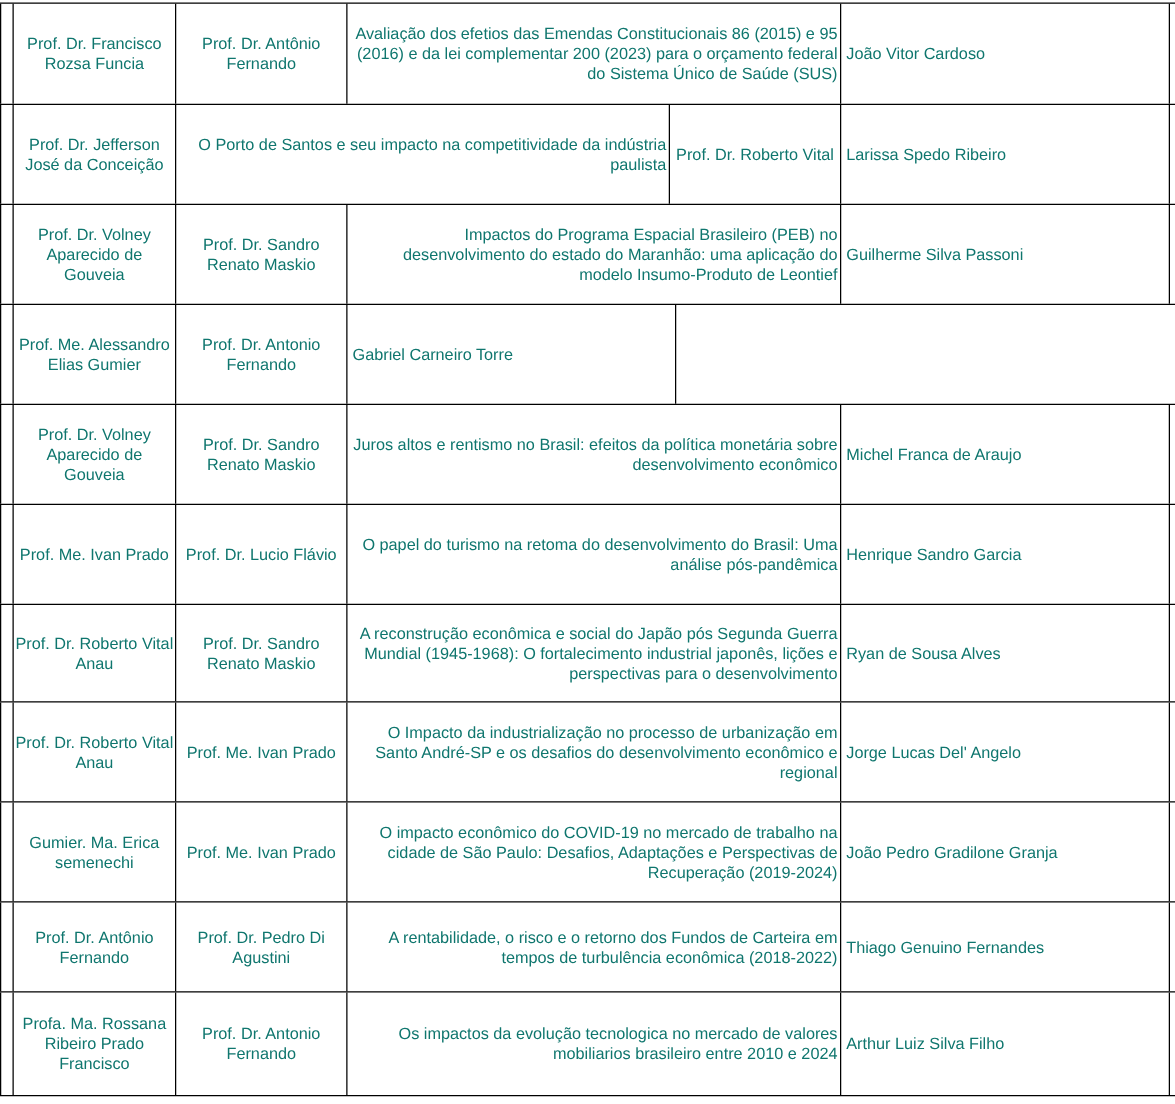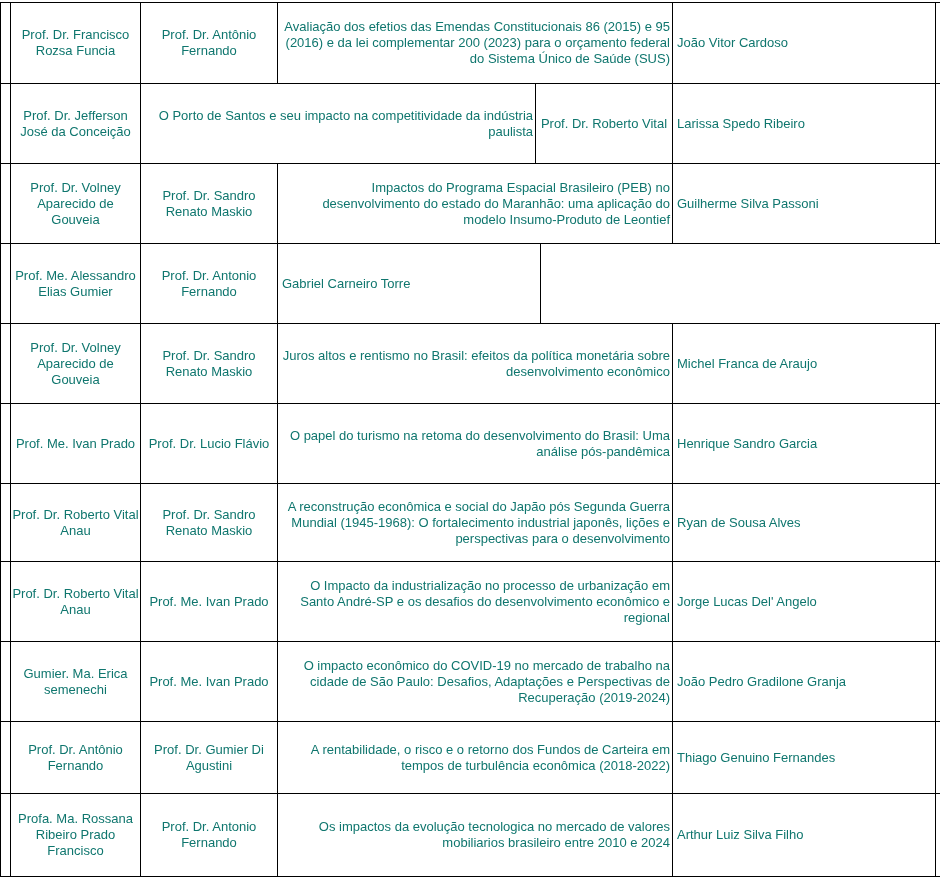--- a/index.html
+++ b/index.html
@@ -147,21 +147,21 @@
       <div class="cell c-advisor">Gumier. Ma. Erica semenechi</div>
       <div class="cell c-coadvisor">Prof. Me. Ivan Prado</div>
       <div class="cell c-title">O impacto econômico do COVID-19 no mercado de trabalho na cidade de São Paulo: Desafios, Adaptações e Perspectivas de Recuperação (2019-2024)</div>
       <div class="cell c-student">João Pedro Gradilone Granja</div>
       <div class="cell sliver-r"></div>
     </div>
 
     <div class="trow" style="height:72px">
       <div class="cell sliver-l"></div>
       <div class="cell c-advisor">Prof. Dr. Antônio Fernando</div>
-      <div class="cell c-coadvisor">Prof. Dr. Gumier Di Agustini</div>
+      <div class="cell c-coadvisor">Prof. Dr. Pedro Di Agustini</div>
       <div class="cell c-title">A rentabilidade, o risco e o retorno dos Fundos de Carteira em tempos de turbulência econômica (2018-2022)</div>
       <div class="cell c-student">Thiago Genuino Fernandes</div>
       <div class="cell sliver-r"></div>
     </div>
 
     <div class="trow" style="height:83px">
       <div class="cell sliver-l"></div>
       <div class="cell c-advisor">Profa. Ma. Rossana Ribeiro Prado Francisco</div>
       <div class="cell c-coadvisor">Prof. Dr. Antonio Fernando</div>
       <div class="cell c-title">Os impactos da evolução tecnologica no mercado de valores mobiliarios brasileiro entre 2010 e 2024</div>

